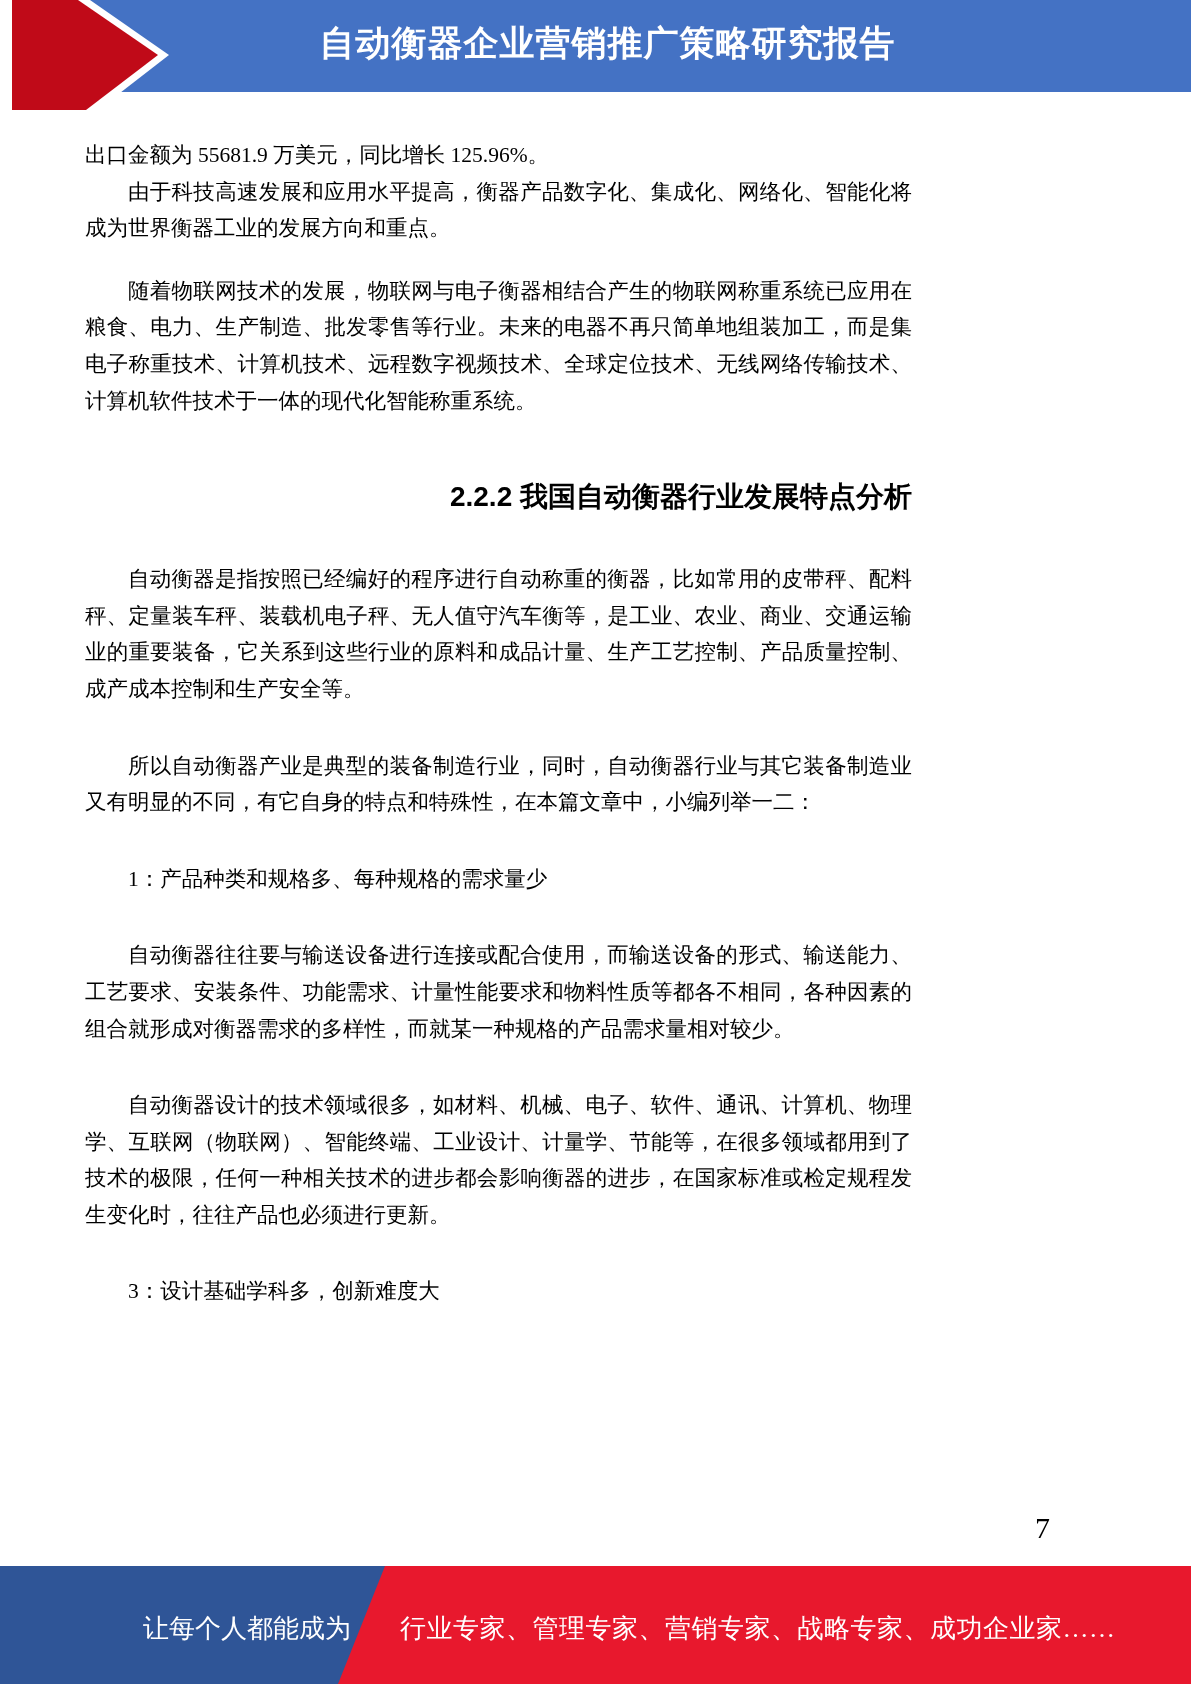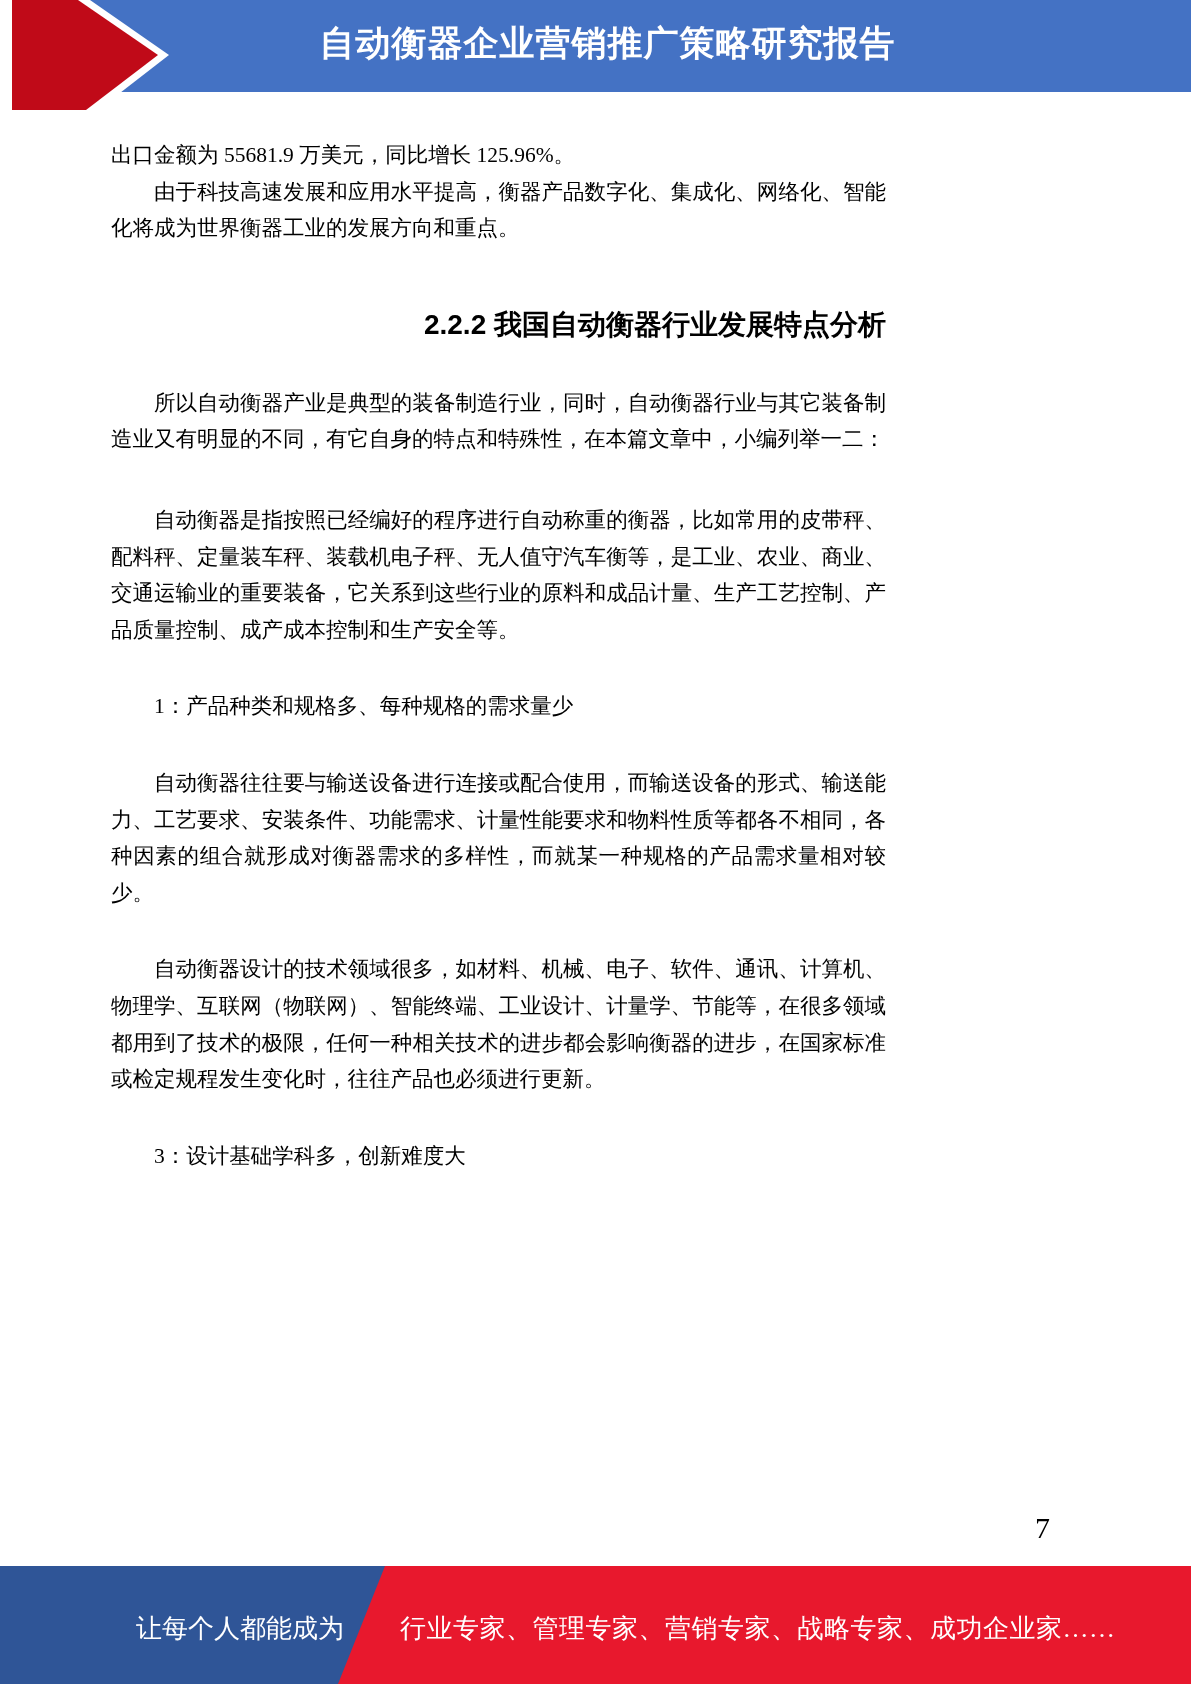--- a/index.html
+++ b/index.html
@@ -23,21 +23,21 @@
     font-family:"Liberation Sans","DejaVu Sans",sans-serif;
     font-weight:bold; font-size:35px; color:var(--banner_text);
     letter-spacing:1px; margin-top:-6px;
   }
   .arrow{position:absolute; left:0; top:0; width:160px; height:110px;}
   .arrow .wt{fill:#ffffff;}
   .arrow .rd{fill:var(--arrow_red);}
   
   .content{
     position:absolute; left:0; top:110px; width:997px;
-    padding:0 111px; box-sizing:border-box;
+    padding:0 85px; box-sizing:border-box;
     font-size:21.5px; line-height:36.6px; text-align:justify;
   }
   .content p{margin:0;}
   .ind{text-indent:43px;}
   .mt27{margin-top:27px !important;}
   .mt36{margin-top:36px !important;}
   .mt0{margin-top:0 !important;}
   .mt26{margin-top:26px !important;}
   .gap{margin-top:40px !important;}
   .heading{
@@ -57,21 +57,21 @@
   .footer{
     position:absolute; left:0; top:1566px; width:1191px; height:118px;
     background:var(--footer_red);
   }
   .footer-blue{
     position:absolute; left:0; top:0; width:100%; height:100%;
     background:var(--footer_blue);
     clip-path:polygon(0 0, 385px 0, 338px 100%, 0 100%);
   }
   .footer-left-text{
-    position:absolute; left:136px; top:49px;
+    position:absolute; left:143px; top:49px;
     font-size:26px; line-height:28px; color:#ffffff;
     font-family:"Liberation Serif","DejaVu Serif",serif;
   }
   .footer-right-text{
     position:absolute; left:400px; top:49px;
     font-size:26px; line-height:28px; color:#ffffff;
     font-family:"Liberation Serif","DejaVu Serif",serif;
     letter-spacing:0.5px; white-space:nowrap;
   }
 </style>
@@ -84,25 +84,26 @@
     <svg class="arrow" viewBox="0 0 160 110" preserveAspectRatio="none" aria-hidden="true">
       <polygon class="wt" points="0,0 78,0 157,55 86,110 0,110"></polygon>
       <polygon class="rd" points="0,0 66,0 146,55 74,110 0,110"></polygon>
     </svg>
     <div class="banner-title">自动衡器企业营销推广策略研究报告</div>
   </header>
 
   <main class="content">
     <p class="mt27">出口金额为 55681.9 万美元，同比增长 125.96%。</p>
     <p class="ind mt0">由于科技高速发展和应用水平提高，衡器产品数字化、集成化、网络化、智能化将成为世界衡器工业的发展方向和重点。</p>
+    <p class="ind mt26">随着物联网技术的发展，物联网与电子衡器相结合产生的物联网称重系统已应用在粮食、电力、生产制造、批发零售等行业。未来的电器不再只简单地组装加工，而是集电子称重技术、计算机技术、远程数字视频技术、全球定位技术、无线网络传输技术、计算机软件技术于一体的现代化智能称重系统。</p>
 
     <h2 class="heading">2.2.2 我国自动衡器行业发展特点分析</h2>
 
+    <p class="ind mt44">自动衡器是指按照已经编好的程序进行自动称重的衡器，比如常用的皮带秤、配料秤、定量装车秤、装载机电子秤、无人值守汽车衡等，是工业、农业、商业、交通运输业的重要装备，它关系到这些行业的原料和成品计量、生产工艺控制、产品质量控制、成产成本控制和生产安全等。</p>
     <p class="ind gap">所以自动衡器产业是典型的装备制造行业，同时，自动衡器行业与其它装备制造业又有明显的不同，有它自身的特点和特殊性，在本篇文章中，小编列举一二：</p>
-    <p class="ind mt44">自动衡器是指按照已经编好的程序进行自动称重的衡器，比如常用的皮带秤、配料秤、定量装车秤、装载机电子秤、无人值守汽车衡等，是工业、农业、商业、交通运输业的重要装备，它关系到这些行业的原料和成品计量、生产工艺控制、产品质量控制、成产成本控制和生产安全等。</p>
     <p class="ind gap">1：产品种类和规格多、每种规格的需求量少</p>
     <p class="ind gap">自动衡器往往要与输送设备进行连接或配合使用，而输送设备的形式、输送能力、工艺要求、安装条件、功能需求、计量性能要求和物料性质等都各不相同，各种因素的组合就形成对衡器需求的多样性，而就某一种规格的产品需求量相对较少。</p>
     <p class="ind gap">自动衡器设计的技术领域很多，如材料、机械、电子、软件、通讯、计算机、物理学、互联网（物联网）、智能终端、工业设计、计量学、节能等，在很多领域都用到了技术的极限，任何一种相关技术的进步都会影响衡器的进步，在国家标准或检定规程发生变化时，往往产品也必须进行更新。</p>
     <p class="ind gap">3：设计基础学科多，创新难度大</p>
   </main>
 
   <div class="page-number">7</div>
 
   <footer class="footer">
     <div class="footer-blue"></div>

